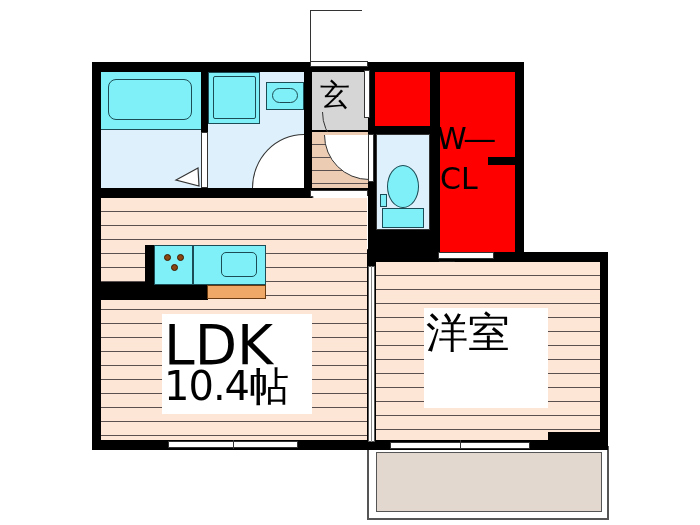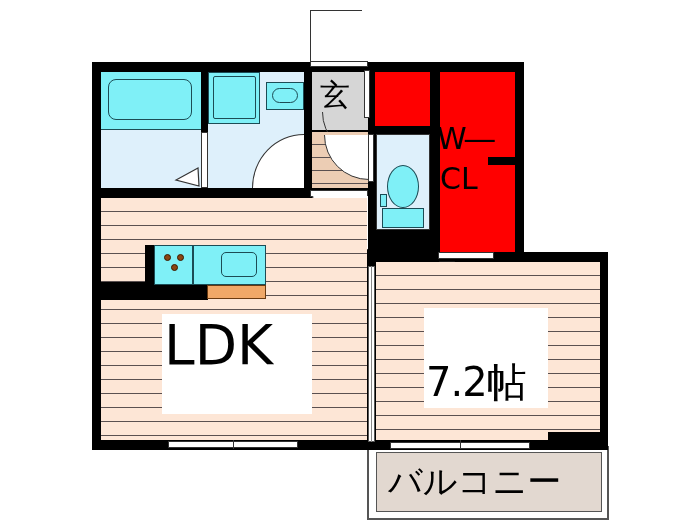--- a/index.html
+++ b/index.html
@@ -16,21 +16,20 @@
   .door-arc{position:absolute;border:1.3px solid #333;box-sizing:border-box;background:#fff;}
   svg{position:absolute;left:0;top:0;}
 </style>
 </head>
 <body>
 
 <div class="abs" style="left:0;top:0;width:700px;height:525px;">
 
   <div class="abs" style="left:367px;top:446px;width:242px;height:74px;border:2px solid #555;background:#fff;"></div>
   <div class="abs" style="left:376px;top:452px;width:226px;height:60px;background:#e2d8d0;border:1.5px solid #555;"></div>
-  <div class="abs label" style="left:388px;top:464px;font-size:34px;">バルコニー</div>
 
   <div class="abs wall" style="left:92px;top:62px;width:220px;height:388px;"></div>
 
   <div class="abs wall" style="left:310px;top:62px;width:70px;height:388px;"></div>
 
   <div class="abs wall" style="left:370px;top:62px;width:154px;height:200px;"></div>
 
   <div class="abs wall" style="left:368px;top:252px;width:240px;height:198px;"></div>
 
   <div class="abs wet" style="left:101px;top:72px;width:100px;height:116px;"></div>
@@ -89,28 +88,29 @@
   <div class="abs" style="left:154px;top:245px;width:112px;height:40px;background:#7ff0f7;border:1.5px solid #1c4c55;"></div>
   <div class="abs" style="left:192px;top:245px;width:1.5px;height:40px;background:#1c4c55;"></div>
   <div class="abs" style="left:164px;top:254px;width:7px;height:7px;border-radius:50%;background:#8b4513;border:1px solid #3a1a00;"></div>
   <div class="abs" style="left:177px;top:254px;width:7px;height:7px;border-radius:50%;background:#8b4513;border:1px solid #3a1a00;"></div>
   <div class="abs" style="left:171px;top:264px;width:7px;height:7px;border-radius:50%;background:#8b4513;border:1px solid #3a1a00;"></div>
   <div class="abs cyan" style="left:221px;top:252px;width:36px;height:25px;border-radius:5px;"></div>
   <div class="abs" style="left:207px;top:285px;width:59px;height:14px;background:#f0a868;border:1px solid #6a3a10;"></div>
 
   <div class="abs label-box" style="left:162px;top:314px;width:150px;height:100px;"></div>
   <div class="abs label" style="left:164px;top:318px;font-size:55px;">LDK</div>
+  <div class="abs label" style="left:164px;top:366px;font-size:40px;letter-spacing:-1px;">10.4帖</div>
 
   <div class="abs" style="left:168px;top:441px;width:130px;height:7px;background:#fff;border:1px solid #333;"></div>
   <div class="abs" style="left:233px;top:440px;width:1px;height:9px;background:#333;"></div>
 
   <div class="abs" style="left:368px;top:266px;width:7px;height:176px;background:#fff;border:1px solid #555;"></div>
   <div class="abs" style="left:371px;top:266px;width:1px;height:176px;background:#888;"></div>
 
   <div class="abs floor" style="left:376px;top:262px;width:224px;height:178px;"></div>
   <div class="abs wall" style="left:548px;top:432px;width:60px;height:18px;"></div>
   <div class="abs label-box" style="left:424px;top:308px;width:124px;height:100px;"></div>
-  <div class="abs label" style="left:426px;top:362px;font-size:40px;letter-spacing:-1px;">7.2帖</div>
+  <div class="abs label" style="left:426px;top:312px;font-size:42px;">洋室</div>
 
   <div class="abs" style="left:390px;top:442px;width:140px;height:7px;background:#fff;border:1px solid #333;"></div>
   <div class="abs" style="left:460px;top:440px;width:1px;height:9px;background:#333;"></div>
 
 </div>
 
 </body></html>

